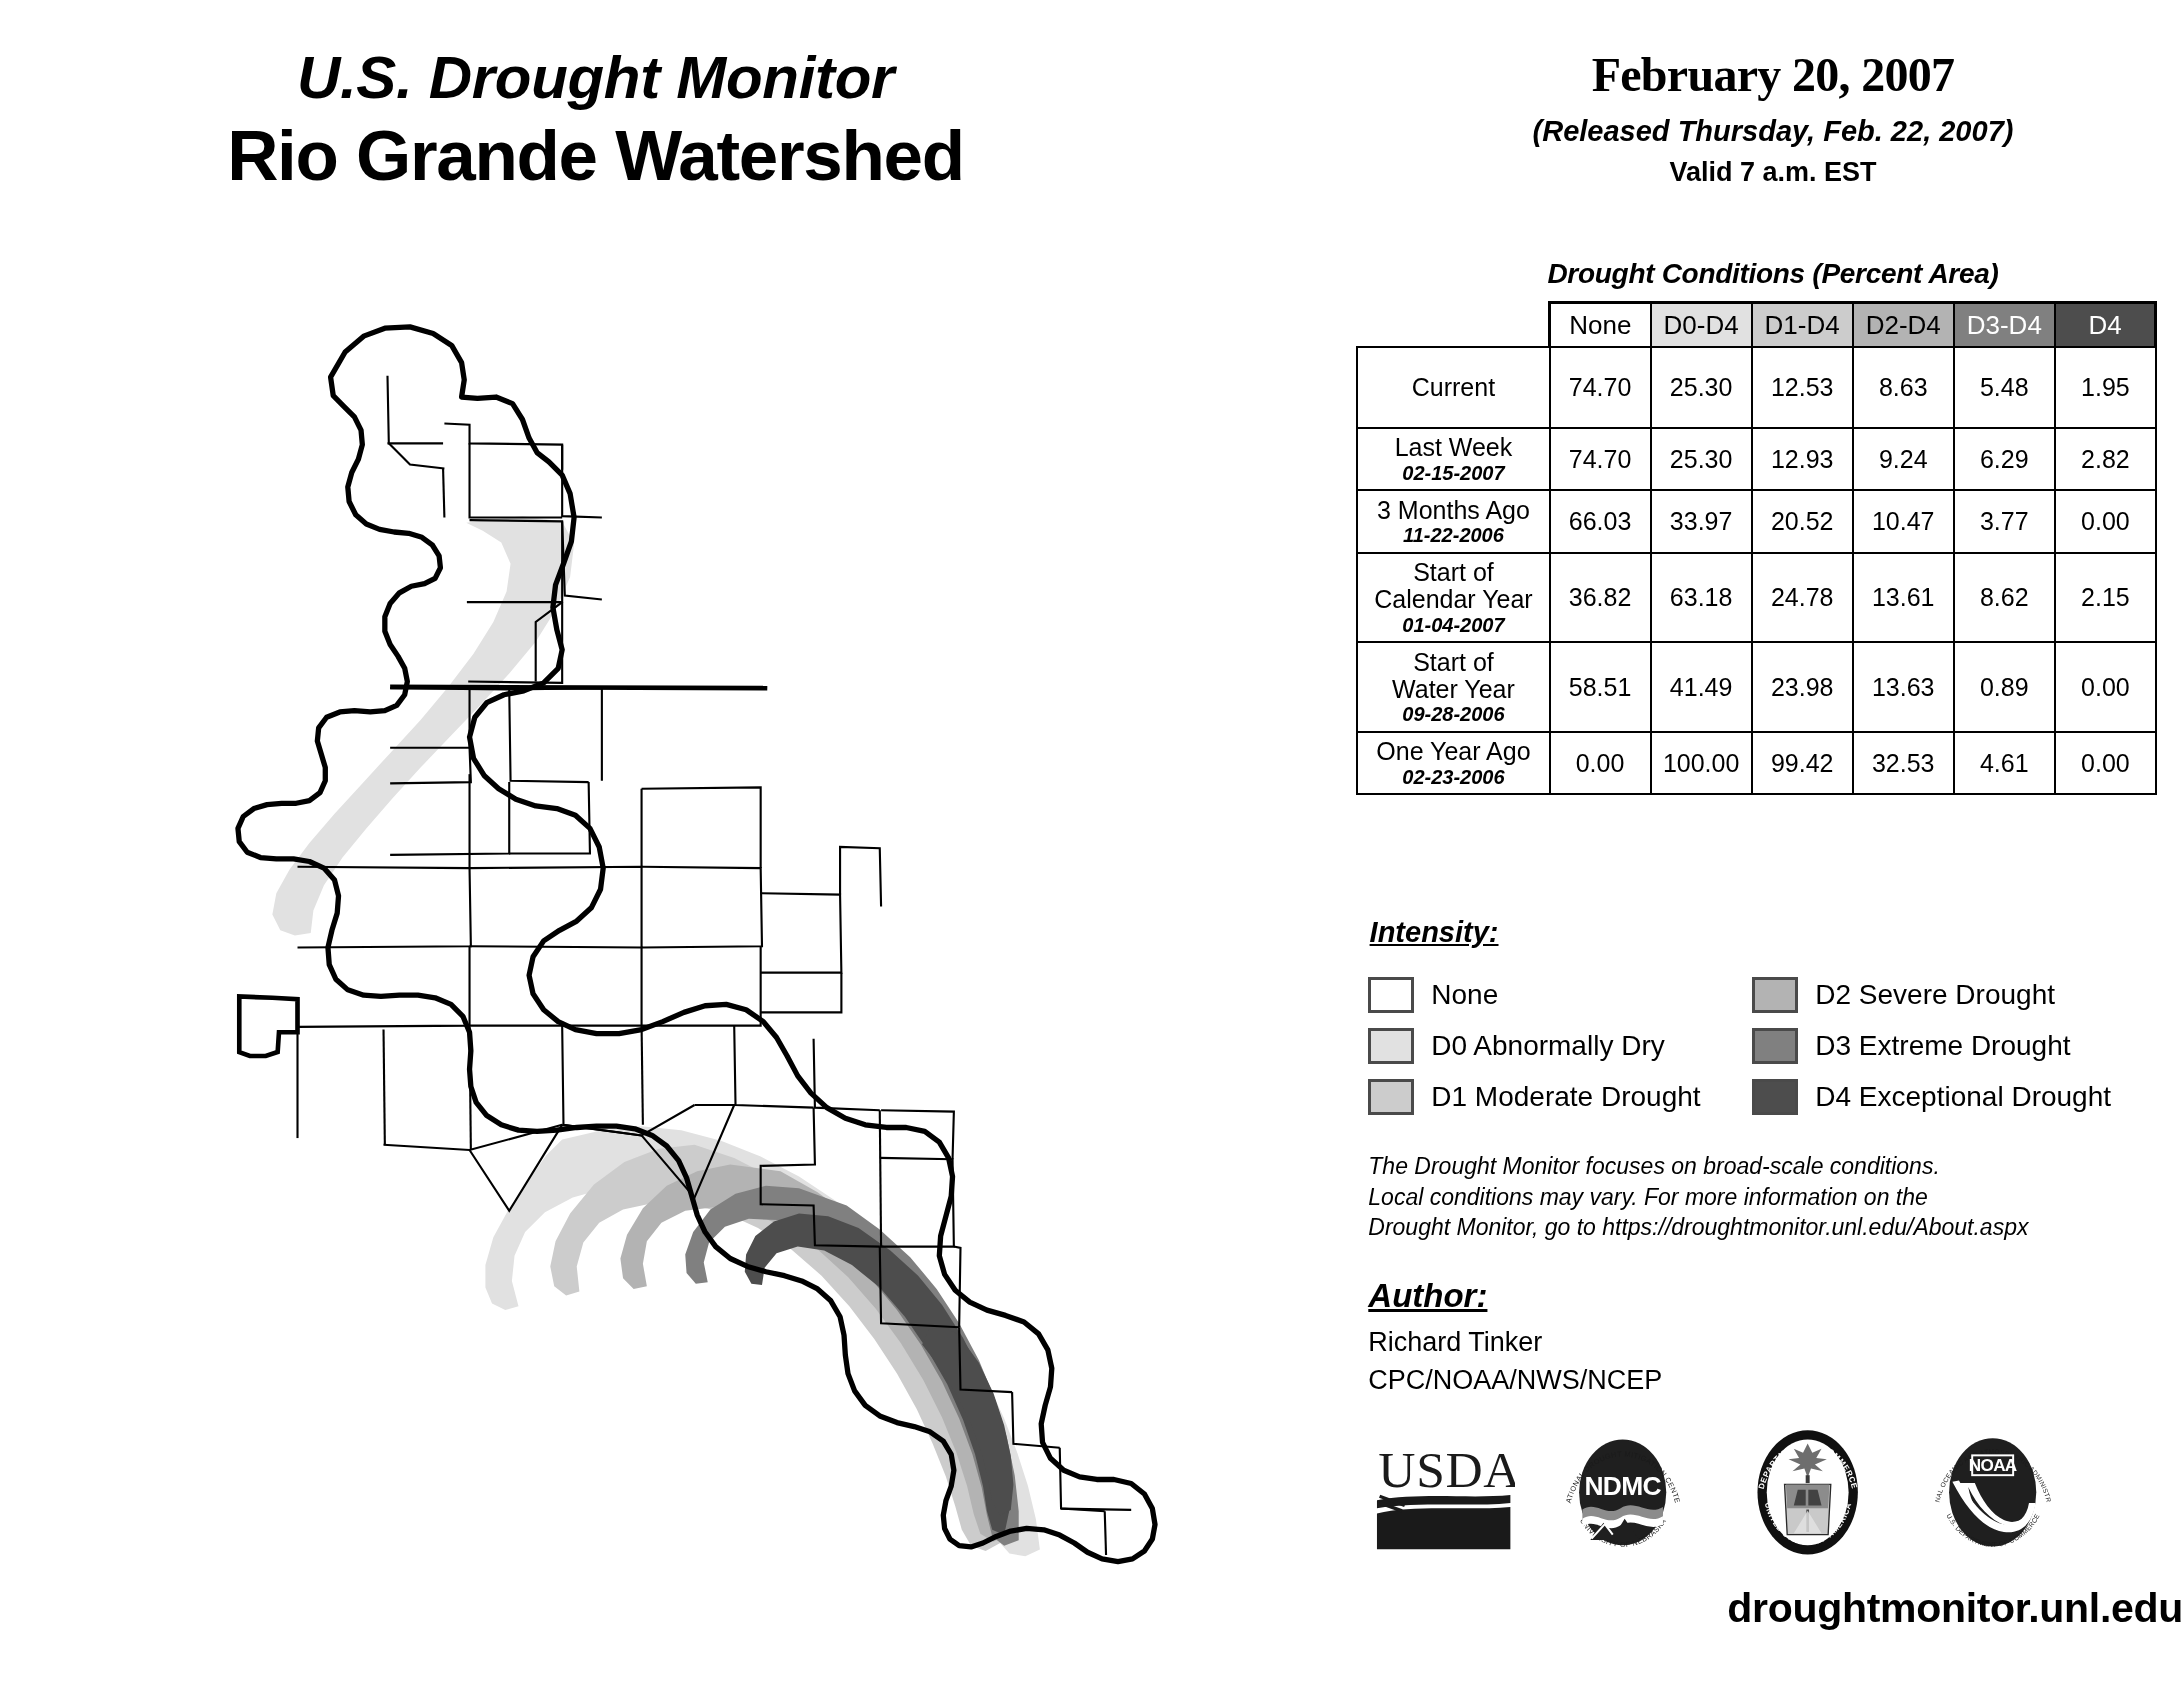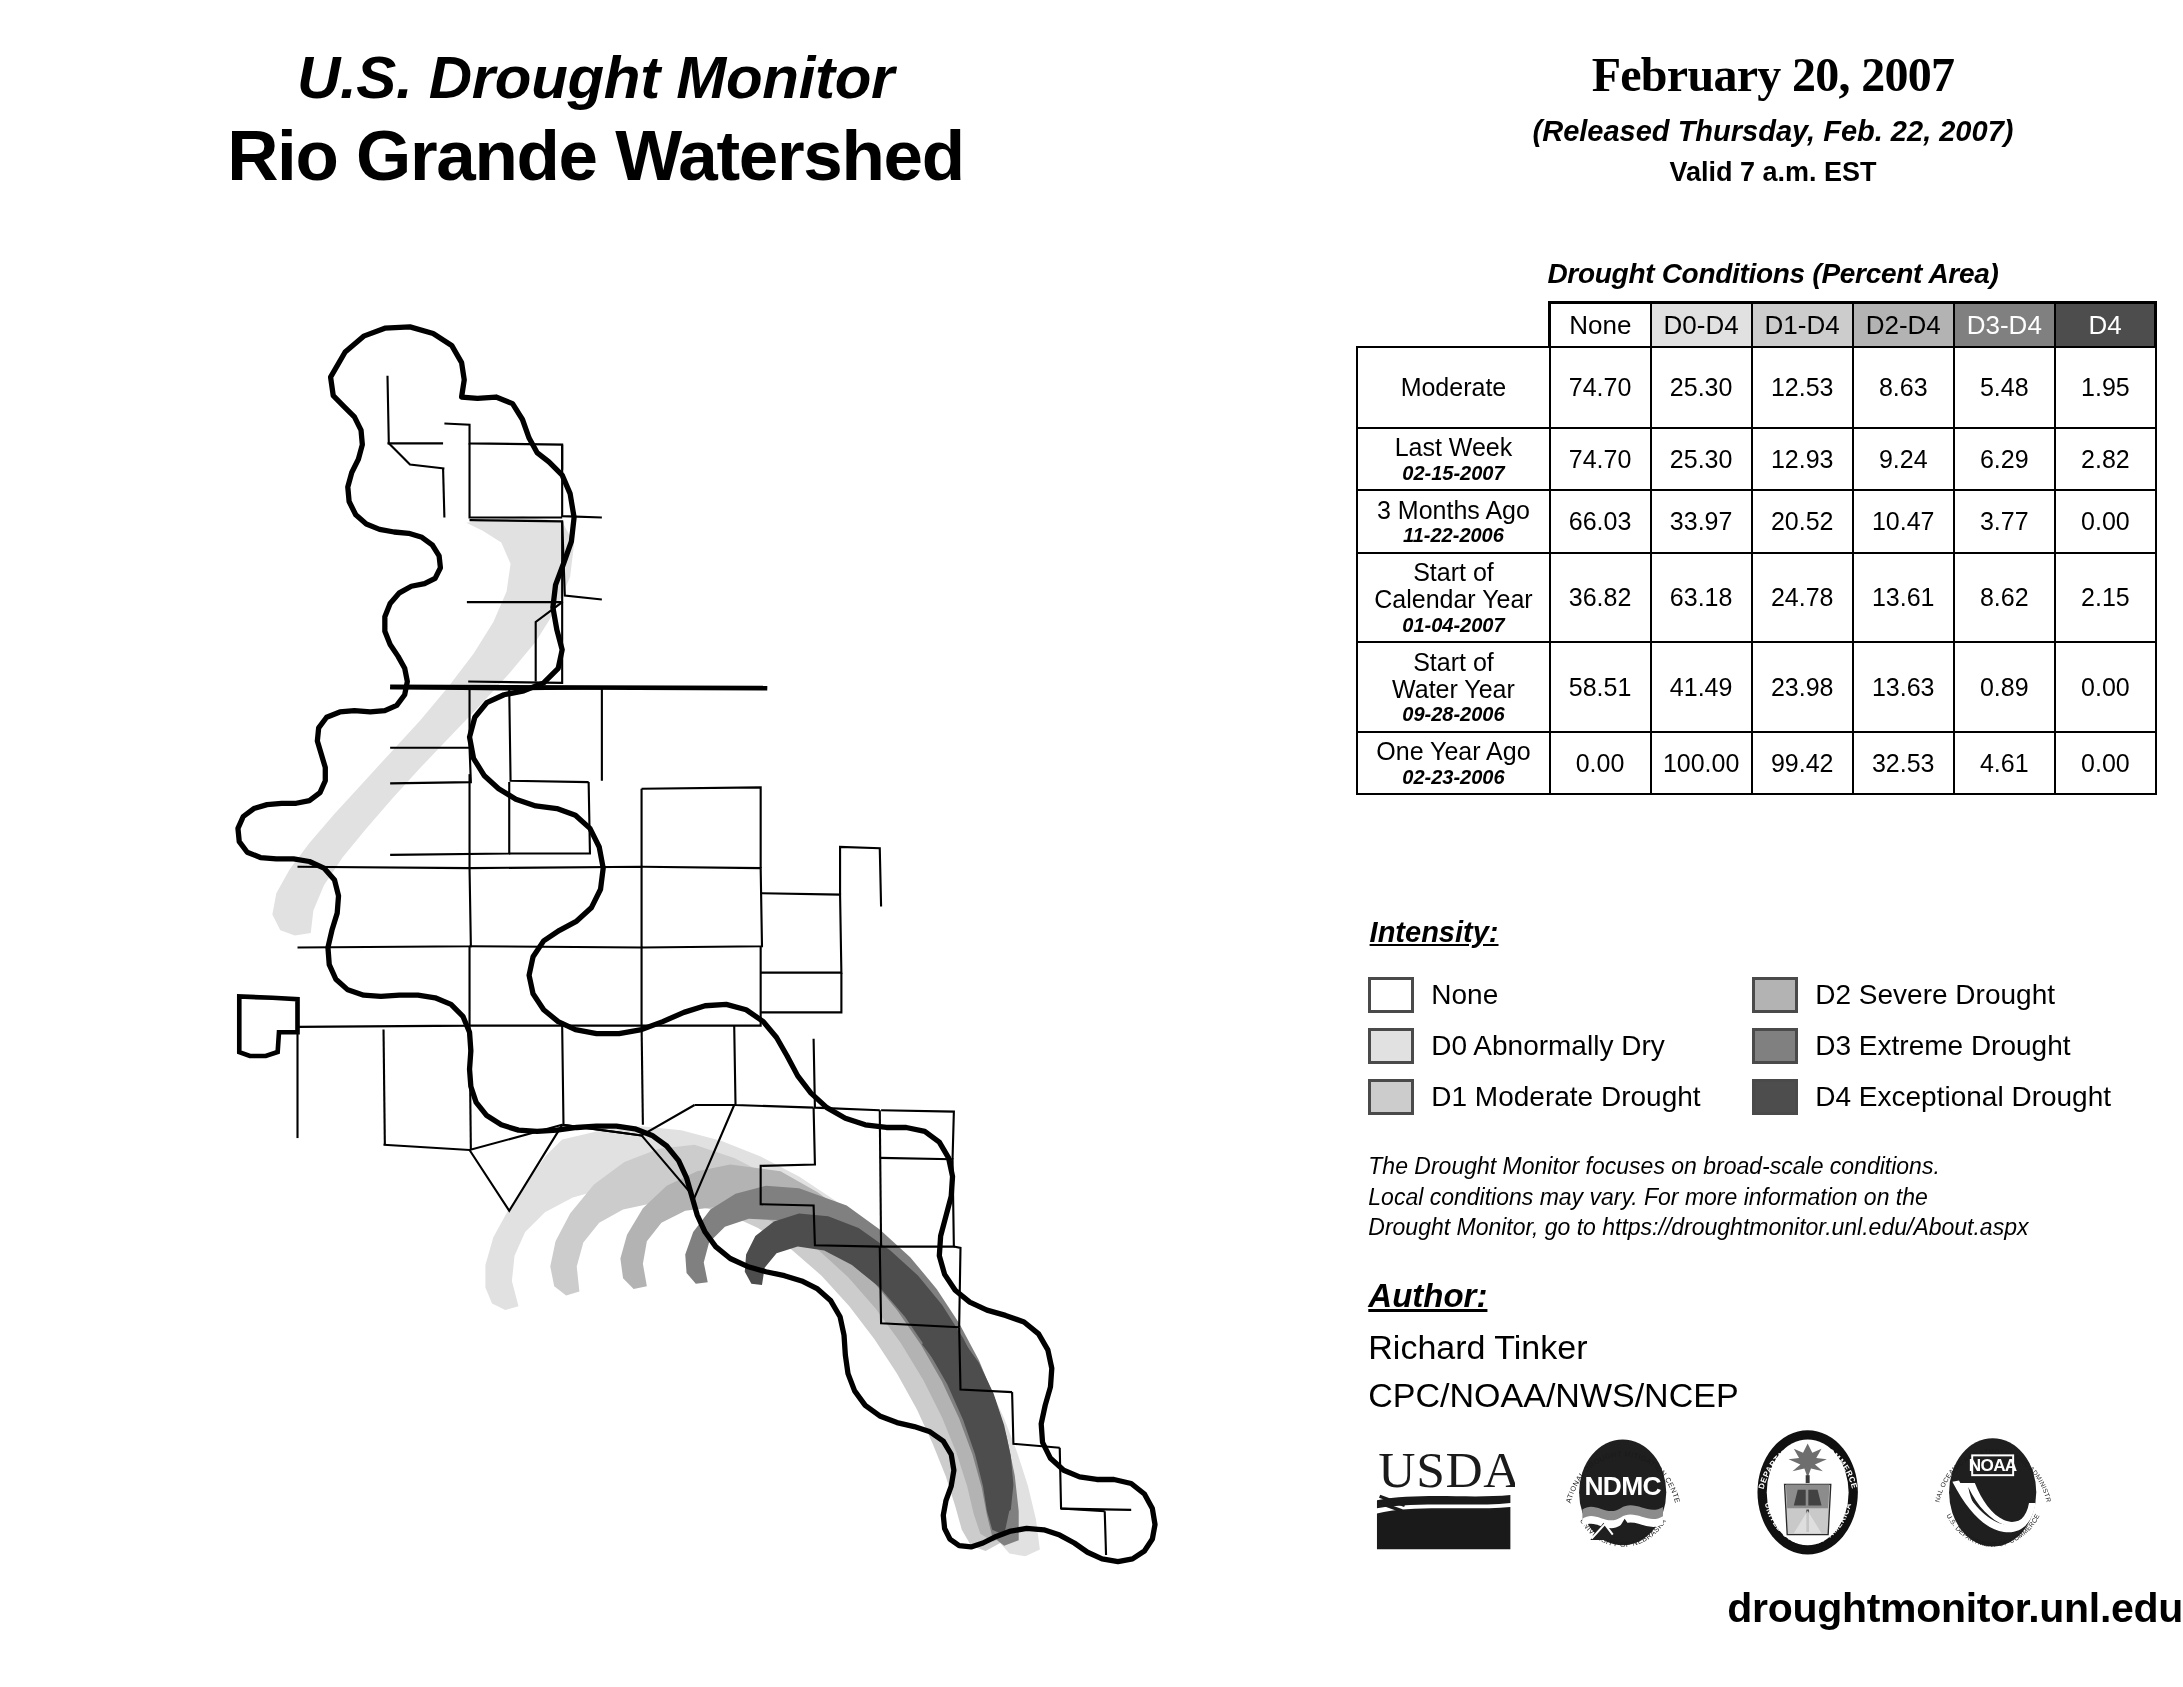--- a/index.html
+++ b/index.html
@@ -194,21 +194,21 @@
     position: absolute;
     left: 5.3px; top: 1277px;
     font-size: 33px;
     font-style: italic;
     font-weight: bold;
     text-decoration: underline;
   }
   #author-lines {
     position: absolute;
     left: 5.3px; top: 1323px;
-    font-size: 34px;
+    font-size: 27px;
     line-height: 1.42;
   }
 
   
   #logos {
     position: absolute;
     left: 0; top: 1426px;
     width: 820px;
     height: 146px;
   }
@@ -524,21 +524,21 @@
         <th style="background:#cccccc;color:#000;">D1-D4</th>
         <th style="background:#b3b3b3;color:#000;">D2-D4</th>
         <th style="background:#808080;color:#ffffff;">D3-D4</th>
         <th class="hdr-last" style="background:#4d4d4d;color:#ffffff;">D4</th>
       </tr>
     </thead>
     <tbody>
 
       <tr>
         <td class="rowlabel">
-          <span class="lbl">Moderate</span>
+          <span class="lbl">Current</span>
         </td>
         <td>74.70</td>
         <td>25.30</td>
         <td>12.53</td>
         <td>8.63</td>
         <td>5.48</td>
         <td>1.95</td>
       </tr>
 
       <tr>

